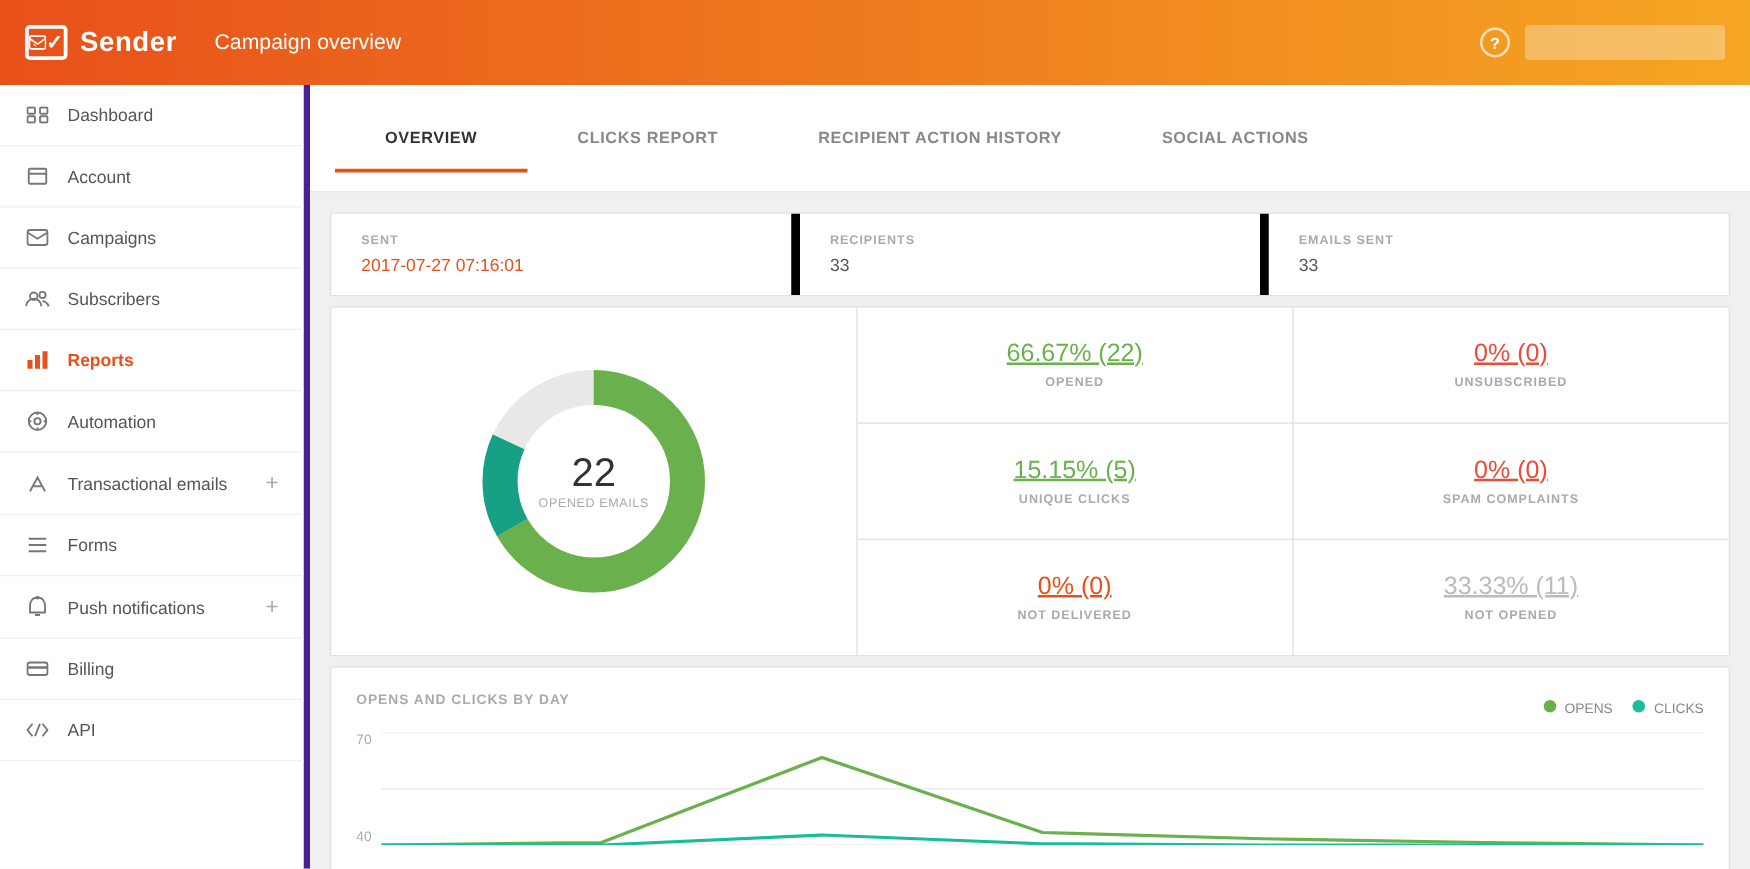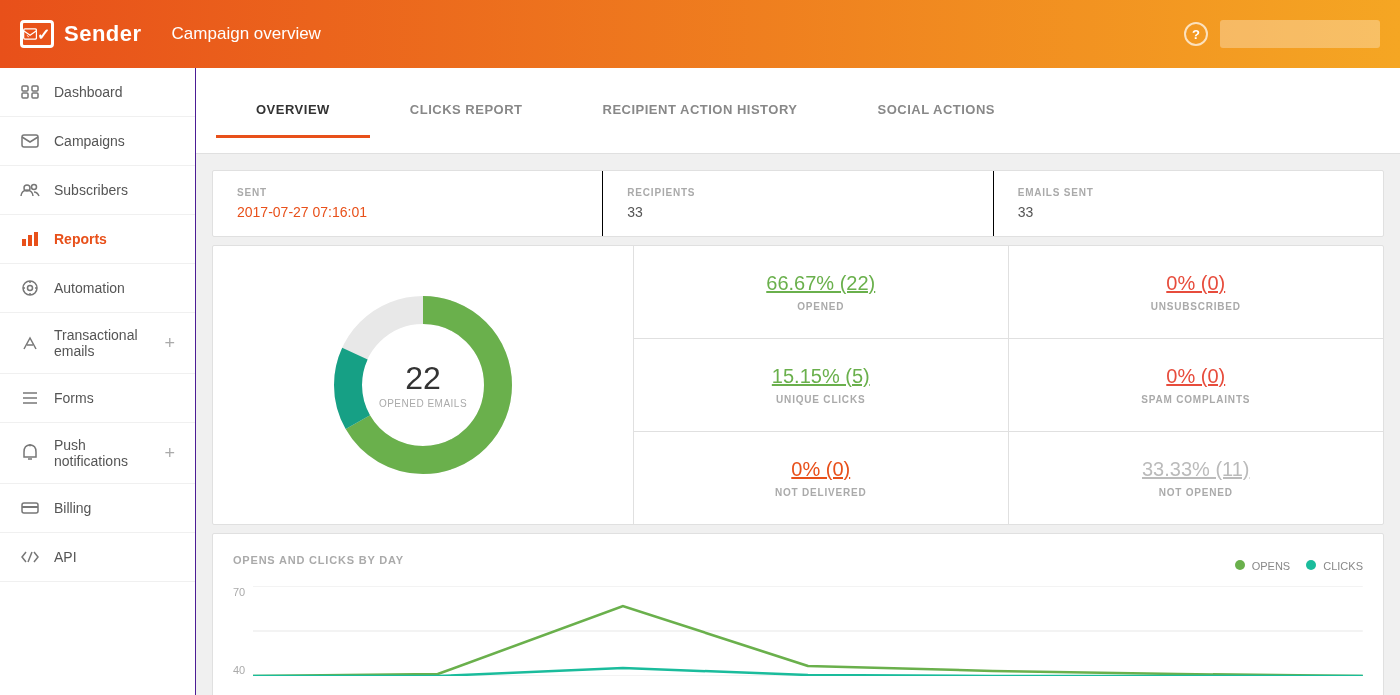--- a/index.html
+++ b/index.html
@@ -79,23 +79,23 @@
 
     
     .main-layout {
       display: flex;
       flex: 1;
       overflow: hidden;
     }
 
     
     .sidebar {
-      width: 196px;
+      width: 248px;
       background: white;
-      border-right: 1px solid #4c1d95;
+      border-right: 5px solid #4c1d95;
       flex-shrink: 0;
       overflow-y: auto;
     }
     .sidebar-item {
       display: flex;
       align-items: center;
       gap: 14px;
       padding: 14px 20px;
       cursor: pointer;
       color: #555;
@@ -160,21 +160,21 @@
     .stats-bar {
       background: white;
       margin: 16px 16px 0 16px;
       border: 1px solid #e0e0e0;
       display: flex;
       border-radius: 2px;
     }
     .stat-item {
       flex: 1;
       padding: 16px 24px;
-      border-right: 1px solid #000000;
+      border-right: 7px solid #000000;
     }
     .stat-item:last-child { border-right: none; }
     .stat-label {
       font-size: 10px;
       color: #aaa;
       text-transform: uppercase;
       letter-spacing: 0.8px;
       margin-bottom: 6px;
       font-weight: 600;
     }
@@ -336,20 +336,29 @@
     <div class="sidebar-item">
       <span class="sidebar-icon">
         <svg width="18" height="14" viewBox="0 0 18 14" fill="none">
           <rect x="1" y="1" width="6" height="5" rx="1" stroke="#777" stroke-width="1.5" fill="none"></rect>
           <rect x="1" y="8" width="6" height="5" rx="1" stroke="#777" stroke-width="1.5" fill="none"></rect>
           <rect x="11" y="1" width="6" height="5" rx="1" stroke="#777" stroke-width="1.5" fill="none"></rect>
           <rect x="11" y="8" width="6" height="5" rx="1" stroke="#777" stroke-width="1.5" fill="none"></rect>
         </svg>
       </span>
       <span>Dashboard</span>
+    </div>
+    <div class="sidebar-item">
+      <span class="sidebar-icon">
+        <svg width="18" height="16" viewBox="0 0 18 16" fill="none">
+          <rect x="2" y="2" width="14" height="12" rx="1" stroke="#777" stroke-width="1.5" fill="none"></rect>
+          <line x1="2" y1="6" x2="16" y2="6" stroke="#777" stroke-width="1.5"></line>
+        </svg>
+      </span>
+      <span>Account</span>
     </div>
     <div class="sidebar-item">
       <span class="sidebar-icon">
         <svg width="18" height="14" viewBox="0 0 18 14" fill="none">
           <rect x="1" y="1" width="16" height="12" rx="2" stroke="#777" stroke-width="1.5" fill="none"></rect>
           <polyline points="1,3 9,8 17,3" stroke="#777" stroke-width="1.5" fill="none"></polyline>
         </svg>
       </span>
       <span>Campaigns</span>
     </div>

